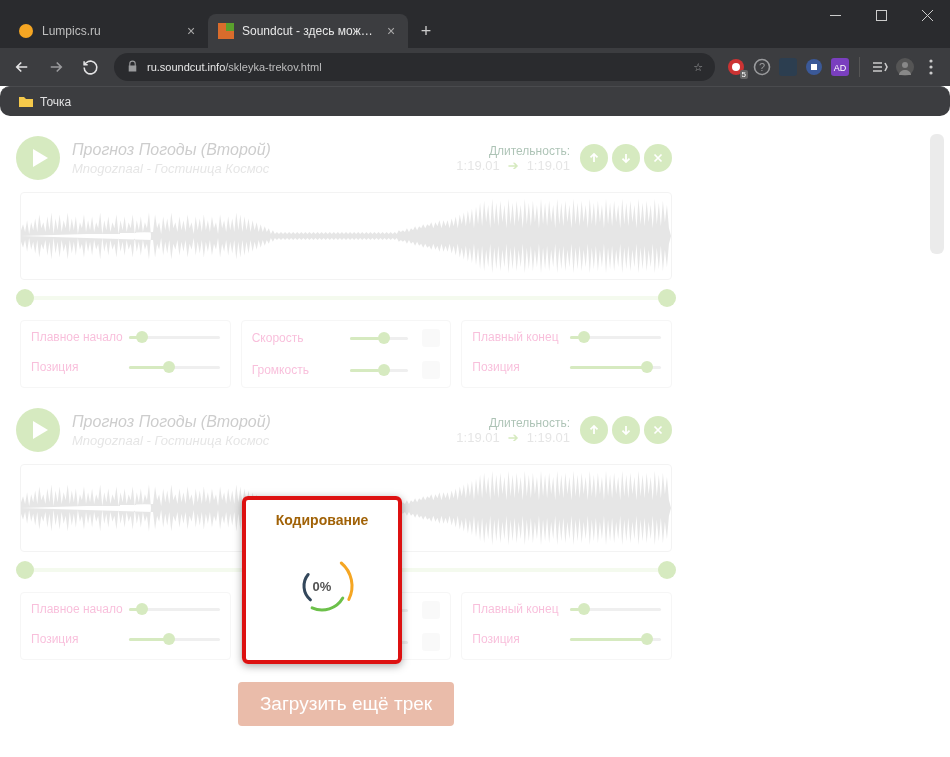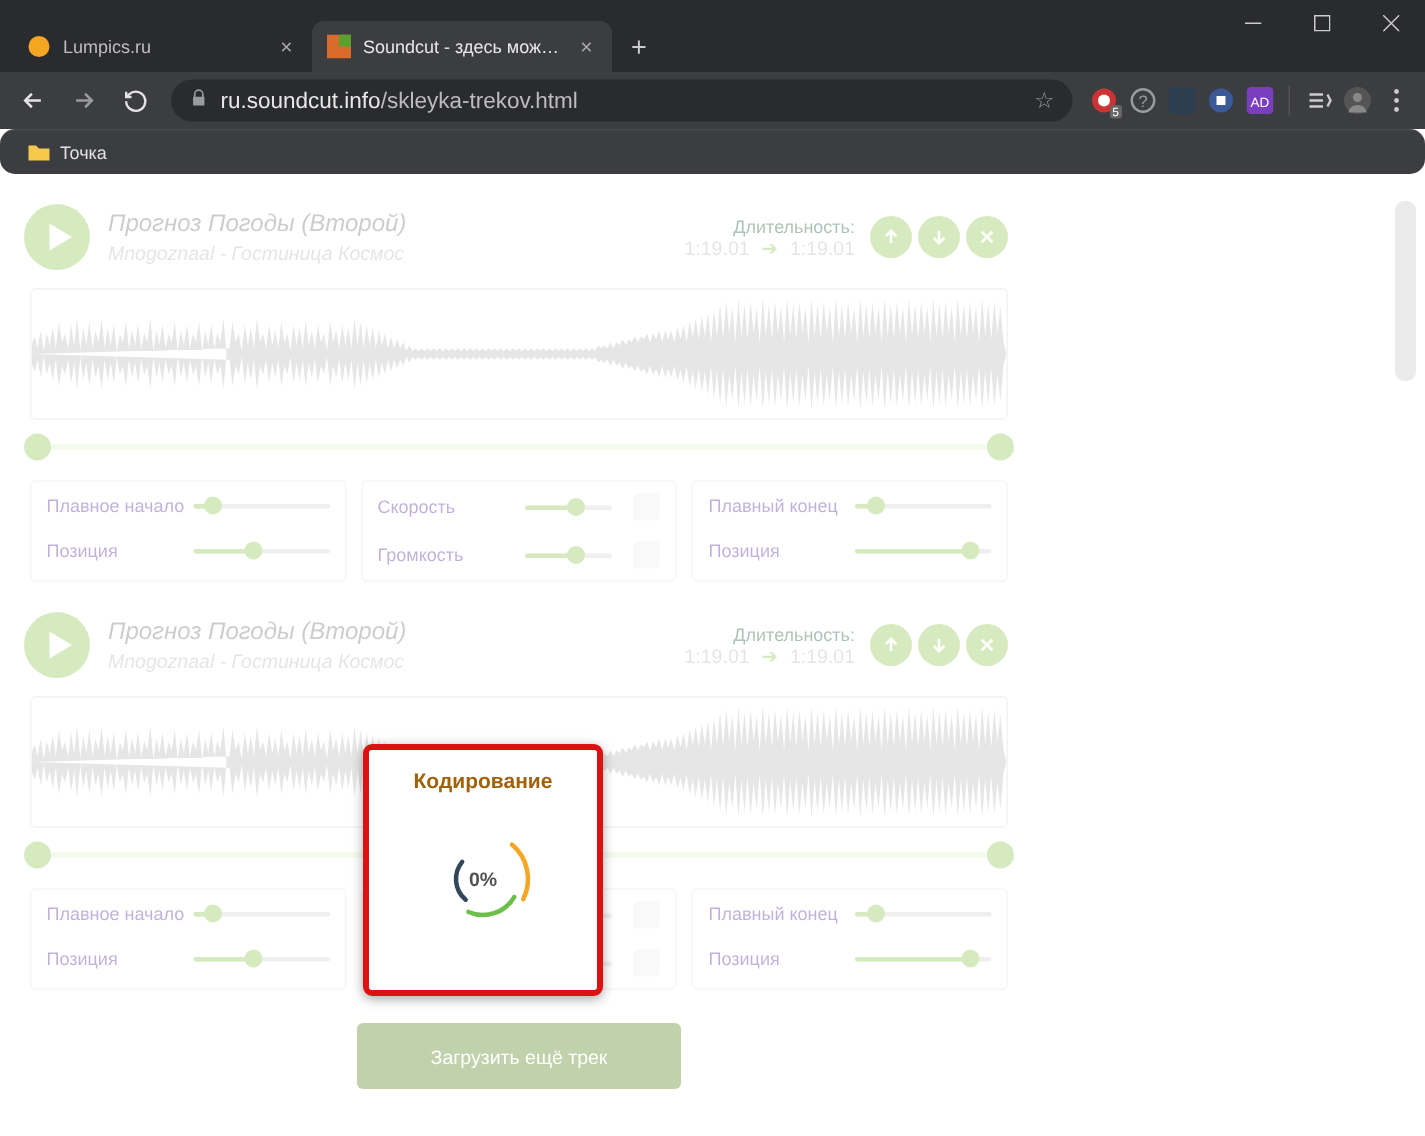--- a/index.html
+++ b/index.html
@@ -13,21 +13,21 @@
 .tab .tab-title { flex: 1; white-space: nowrap; overflow: hidden; text-overflow: ellipsis; }
 .tab .tab-close { width: 14px; height: 14px; margin-left: 6px; display:flex; align-items:center; justify-content:center; color: #aaa; font-size: 14px;}
 .new-tab { width: 28px; height: 28px; display:flex; align-items:center; justify-content:center; color:#ccc; font-size:18px; margin-left:4px; margin-bottom:3px;}
 .spacer { flex: 1; }
 .win-ctrl { display:flex; height:100%; align-items:flex-start;}
 .win-btn { width: 46px; height: 30px; display:flex; align-items:center; justify-content:center; color:#ccc; }
 
 .addrbar { background: #3c3d40; height: 38px; display:flex; align-items:center; padding: 0 6px; gap: 2px; }
 .nav-btn { width: 32px; height: 32px; display:flex; align-items:center; justify-content:center; color:#9a9b9d; border-radius:50%;}
 .nav-btn.enabled { color: #e4e4e5; }
-.urlbox { flex:1; background:#2a2b2e; height: 28px; border-radius: 14px; display:flex; align-items:center; padding:0 12px; color:#bdbdbe; font-size:15px; margin: 0 6px;}
+.urlbox { flex:1; background:#2a2b2e; height: 28px; border-radius: 14px; display:flex; align-items:center; padding:0 12px; color:#bdbdbe; font-size:11px; margin: 0 6px;}
 .urlbox .lock { margin-right: 8px; color:#9a9b9d; }
 .urlbox .domain { color: #e8e8e8; }
 .ext-row { display:flex; align-items:center; gap: 8px; padding: 0 4px;}
 .ext-icon { width:18px; height:18px; display:flex; align-items:center; justify-content:center; position:relative;}
 
 .bookbar { background:#3c3d40; height:30px; border-top:1px solid #4a4b4e; display:flex; align-items:center; padding:0 10px; font-size:12px; color:#e0e0e1;border-radius:10px;}
 .bookmark { display:flex; align-items:center; gap:6px; padding:4px 8px; border-radius:4px;}
 .bookmark .folder-icon { width:16px; height:16px;}
 
 
@@ -51,29 +51,29 @@
 
 .waveform-box { border:1px solid #ddd; height:88px; border-radius:4px; margin:2px 4px; position:relative; overflow:hidden; background:#fff;}
 .waveform-box svg { width:100%; height:100%;}
 
 .timeline { height: 24px; position: relative; margin: 6px 4px 0 4px; }
 .timeline-rail { position:absolute; top:10px; left:6px; right:6px; height:4px; background:#8bc34a44; border-radius:2px; }
 .timeline-handle { position:absolute; top:3px; width:18px; height:18px; border-radius:50%; background:#8bc34a; }
 
 .ctrl-row { display:flex; gap:10px; margin:10px 4px 0 4px;}
 .ctrl-cell { flex:1; border:1px solid #e4e4e4; border-radius:4px; padding: 8px 10px; display:flex; flex-direction:column; gap:14px;}
-.ctrl-line { display:flex; align-items:center; gap:8px; font-size:12px; color:#4c1d95;}
+.ctrl-line { display:flex; align-items:center; gap:8px; font-size:12px; color:#ec4899;}
 .ctrl-label { width: 90px; text-align:left; white-space:nowrap;}
 .mini-slider { flex:1; position:relative; height:16px;}
 .mini-rail { position:absolute; top:7px; left:0; right:0; height:3px; background:#d0d0d0; border-radius:2px;}
 .mini-fill { position:absolute; top:7px; left:0; height:3px; background:#8bc34a; border-radius:2px;}
 .mini-knob { position:absolute; top:2px; width:12px; height:12px; border-radius:50%; background:#8bc34a;}
 .toggle-box { width:18px; height:18px; background:#eee; border-radius:3px; margin-left:6px;}
 
-.load-btn { margin: 14px auto 0; width: 216px; height:44px; background:#4d7c0f; color:#fff; display:flex; align-items:center; justify-content:center; font-size:13px; border-radius:4px;}
+.load-btn { margin: 14px auto 0; width: 216px; height:44px; background:#c2410c; color:#fff; display:flex; align-items:center; justify-content:center; font-size:19px; border-radius:4px;}
 
 
 .overlay { position:absolute; inset:0; background:rgba(255,255,255,0.65); z-index:5; }
 .modal-wrap { position:absolute; top:384px; left:246px; width:152px; height:160px; z-index:10;}
 .highlight-box { position:absolute; inset:-4px; border:4px solid #d11; border-radius:6px; box-shadow: 0 2px 8px rgba(0,0,0,.35); pointer-events:none;}
 .modal { position:absolute; inset:0; background:#fff; border-radius:2px; padding: 12px 10px; text-align:center;}
 .modal-title { font-size:14px; font-weight:bold; color:#a16207;}
 .spinner { margin: 18px auto 0; width:80px; height:80px; position:relative;}
 .progress-txt { position:absolute; top:50%; left:50%; transform:translate(-50%,-50%); font-size:13px; font-weight:bold; color:#525252;}
 

